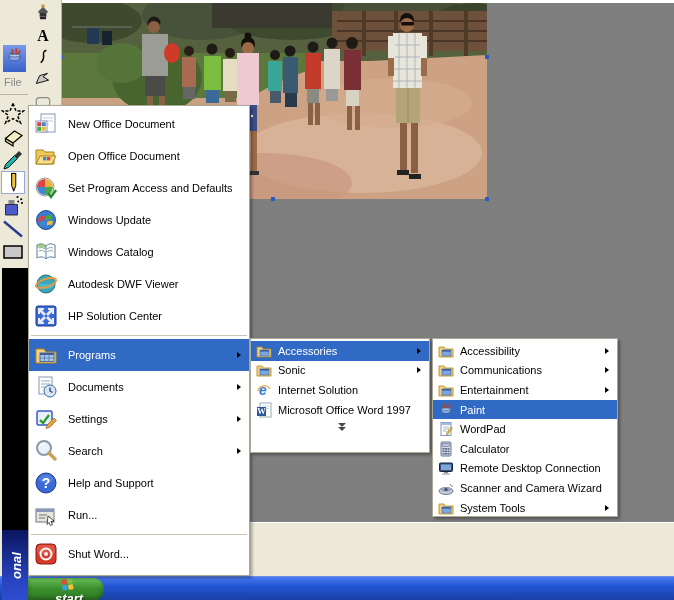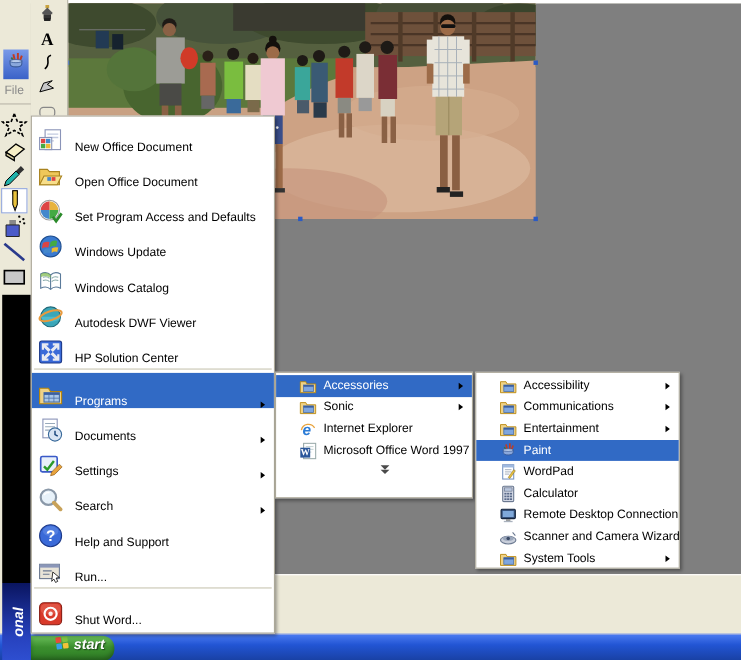--- a/index.html
+++ b/index.html
@@ -39,43 +39,43 @@
   #toolbox-back .tool svg{width:18px;height:18px;}
 
   
   .menu-panel{position:absolute;background:#fff;border:1px solid #ACA899;
               box-shadow:2px 2px 3px rgba(0,0,0,.35);padding-top:2px;}
   #start-menu{left:28px;top:105px;width:222px;height:471px;z-index:7;}
   #programs-menu{left:250px;top:338px;width:180px;height:115px;z-index:8;}
   #accessories-menu{left:432px;top:338px;width:186px;height:179px;z-index:8;}
 
   .mi{display:flex;align-items:center;cursor:default;position:relative;}
-  #start-menu .mi{height:32px;padding-left:5px;align-items:flex-end;}
+  #start-menu .mi{height:32px;padding-left:5px;}
   #start-menu .mi .mi-icon{width:24px;height:24px;margin-right:10px;flex:none;}
-  #programs-menu .mi,#accessories-menu .mi{height:19.6px;padding-left:21px;}
+  #programs-menu .mi,#accessories-menu .mi{height:19.6px;padding-left:5px;}
   #programs-menu .mi .mi-icon,#accessories-menu .mi .mi-icon{width:16px;height:16px;margin-right:6px;flex:none;}
   .mi-icon svg{width:100%;height:100%;display:block;}
   .mi-label{white-space:nowrap;}
   .mi-arrow{width:0;height:0;border-left:4px solid #000;border-top:3.5px solid transparent;
             border-bottom:3.5px solid transparent;margin-left:auto;margin-right:8px;flex:none;}
   .mi.sel{background:#316AC5;color:#fff;}
   .msep{height:1px;background:#C8C5B2;margin:3px 2px;}
   .chevrow{justify-content:center;height:16px !important;}
   .chev{position:relative;width:9px;height:8px;display:inline-block;}
   .chev::before,.chev::after{content:"";position:absolute;left:0;width:0;height:0;
      border-left:4.5px solid transparent;border-right:4.5px solid transparent;border-top:4px solid #4A4A4A;}
   .chev::before{top:0;}.chev::after{top:4px;}
 
   
   #taskbar{position:absolute;left:0;top:576px;width:674px;height:24px;z-index:5;
            background:linear-gradient(#4A7AF0,#2255D4 40%,#1941A5);border-top:1px solid #6F8DE8;}
   #start-button{position:absolute;left:28px;top:1px;width:76px;height:23px;border-radius:0 11px 11px 0;
-                background:linear-gradient(#6ABF5A,#3B8F2E 45%,#2E7D25);display:flex;align-items:flex-start;
-                color:#fff;font-size:13px;font-weight:bold;font-style:italic;padding-left:22px;
-                text-shadow:1px 1px 1px rgba(0,0,0,.5);box-shadow:inset 0 -3px 5px rgba(0,0,0,.3);}
+                background:linear-gradient(#6ABF5A,#3B8F2E 45%,#2E7D25);display:flex;align-items:center;
+                color:#fff;font-size:13px;font-weight:bold;font-style:italic;padding-left:6px;
+                text-shadow:1px 1px 1px rgba(0,0,0,.5);box-shadow:inset 0 -3px 5px rgba(0,0,0,.3);flex-direction:column;}
   #start-flag{width:13px;height:13px;margin-right:4px;flex:none;}
   #quick-launch{position:absolute;left:110px;top:2px;display:flex;gap:5px;}
   .ql{width:17px;height:17px;flex:none;}
 </style>
 </head>
 <body>
 
 <div id="screen">
 
   <div id="topline"></div>
@@ -549,21 +549,21 @@
         <span class="mi-label">Sonic</span>
         <span class="mi-arrow"></span>
       </div>
       <div class="mi">
         <span class="mi-icon">
           <svg viewBox="0 0 16 16">
             <text x="7" y="13" text-anchor="middle" font-size="14" font-style="italic" font-weight="bold" fill="#2C7CD6">e</text>
             <path d="M2 9 a6.5 6.5 0 0 1 12-2" fill="none" stroke="#E8A33D" stroke-width="1.2"></path>
           </svg>
         </span>
-        <span class="mi-label">Internet Explorer</span>
+        <span class="mi-label">Internet Solution</span>
         <span class="mi-arrow" style="visibility: hidden;"></span>
       </div>
       <div class="mi">
         <span class="mi-icon">
           <svg viewBox="0 0 16 16">
             <rect x="4" y="1" width="11" height="14" fill="#fff" stroke="#9AA"></rect>
             <path d="M6 4h7M6 6.5h7M6 9h5" stroke="#BCC" stroke-width="0.8"></path>
             <rect x="1" y="5" width="9" height="9" fill="#2B579A"></rect>
             <text x="5.5" y="12" text-anchor="middle" font-size="8.5" font-weight="bold" fill="#fff" font-family="serif">W</text>
           </svg>

